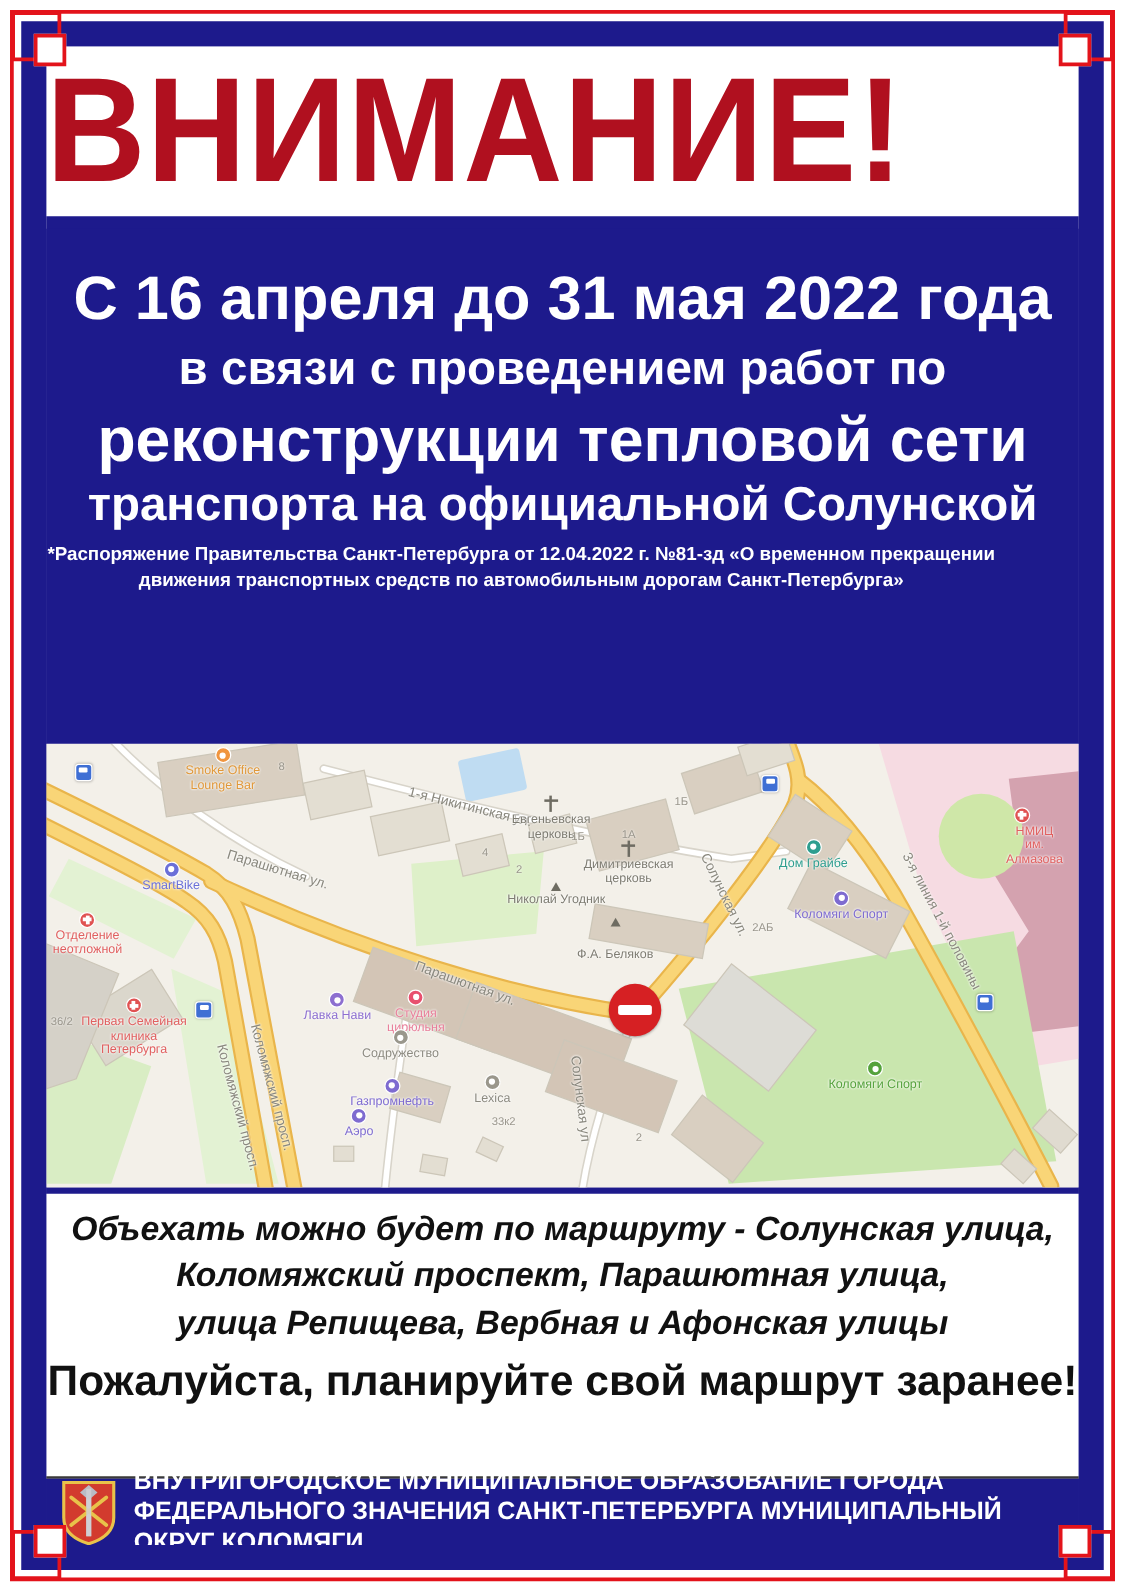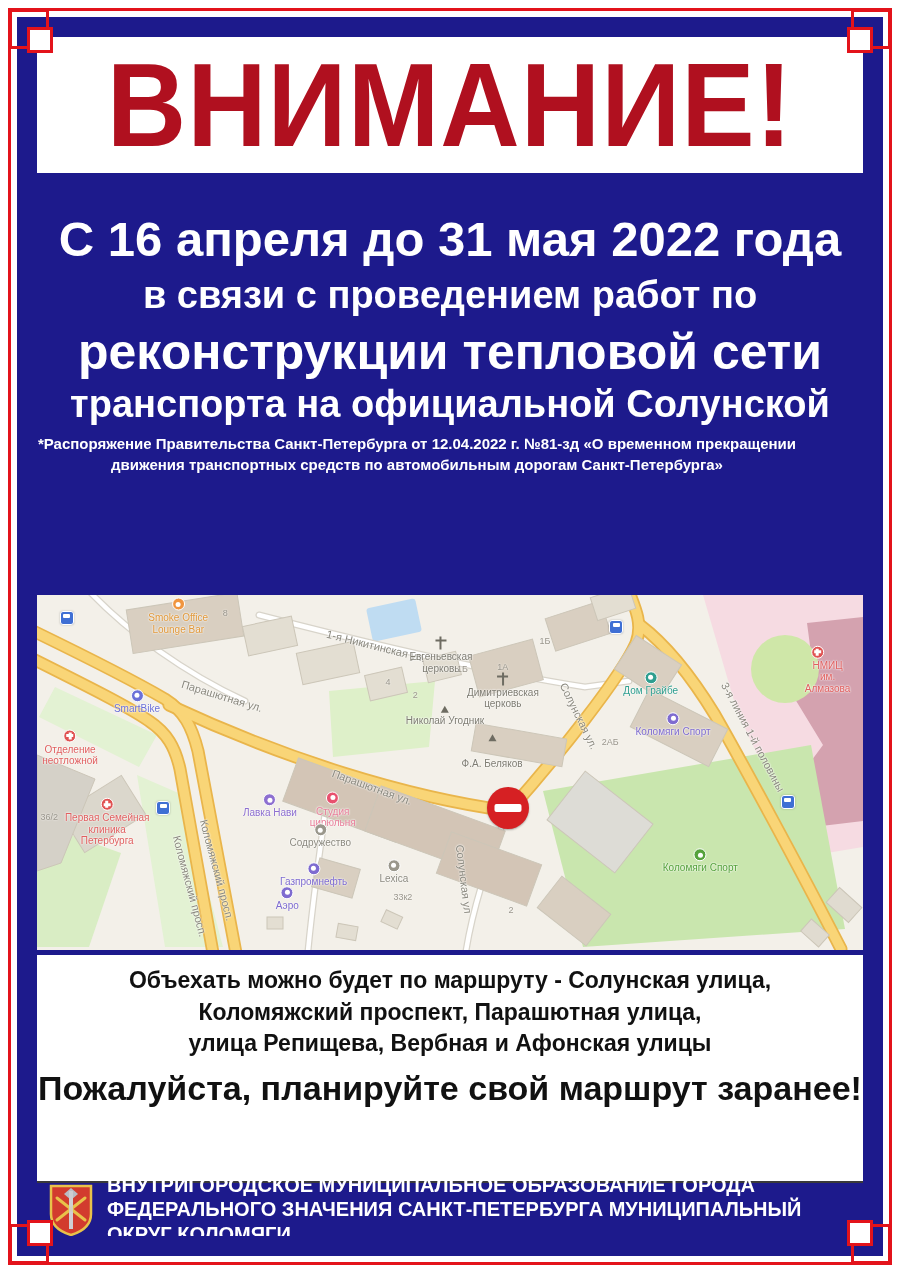--- a/index.html
+++ b/index.html
@@ -12,21 +12,21 @@
   .corner{position:absolute;border:3px solid #e3131b;z-index:5;pointer-events:none;}
   .c-a{width:40px;height:40px;}
   .c-b{width:26px;height:26px;background:#ffffff;}
   .tl.c-a{left:9px;top:9px;} .tl.c-b{left:27px;top:27px;}
   .tr.c-a{right:9px;top:9px;} .tr.c-b{right:27px;top:27px;}
   .bl.c-a{left:9px;bottom:9px;} .bl.c-b{left:27px;bottom:27px;}
   .br.c-a{right:9px;bottom:9px;} .br.c-b{right:27px;bottom:27px;}
   
   .content{position:absolute;left:37px;top:37px;width:826px;height:1199px;z-index:2;background:#1d1a8c;}
   .header-white{position:absolute;left:0;top:0;width:826px;height:136px;background:#ffffff;
-                display:flex;align-items:center;justify-content:center;}
+                display:flex;align-items:center;justify-content:flex-start;}
   .attention{font-size:110px;font-weight:700;color:#b0101f;letter-spacing:1px;line-height:1;
              transform:scaleY(1.08);white-space:nowrap;}
   .navy-area{position:absolute;left:0;top:146px;width:826px;height:1053px;background:#1d1a8c;}
   .notice{padding-top:30px;text-align:center;color:#ffffff;}
   .notice p{margin:0;font-weight:700;}
   .n-date{font-size:49px;line-height:1.1;margin-bottom:8px !important;}
   .n-mid{font-size:38px;line-height:1.1;margin-bottom:8px !important;}
   .n-mid2{font-size:50px;line-height:1.1;margin-bottom:4px !important;}
   .n-highlight{font-size:67px;line-height:1.1;color:#ed1c24;margin-bottom:2px !important;letter-spacing:-1px;}
   .n-after{font-size:38px;line-height:1.1;margin-bottom:8px !important;}
@@ -59,21 +59,21 @@
            border:1.5px solid #fff;border-radius:3px;box-shadow:0 0 2px rgba(0,0,0,.25);}
   .busstop i{display:block;width:7px;height:4px;background:#fff;margin:2px auto 0 auto;border-radius:1px;}
   .no-entry{position:absolute;width:42px;height:42px;border-radius:50%;background:#d62023;
             transform:translate(-50%,-50%);box-shadow:0 1px 2px rgba(0,0,0,.3);}
   .no-entry i{position:absolute;left:50%;top:50%;width:27px;height:8px;background:#fff;
               border-radius:2px;transform:translate(-50%,-50%);}
   
   .white-box{position:absolute;left:0;top:772px;width:826px;height:228px;background:#ffffff;
              text-align:center;color:#111;border-bottom:2px solid #3a3a3a;}
   .white-box p{margin:0;font-weight:700;}
-  .d-line{font-size:23px;line-height:1.38;}
+  .d-line{font-size:27px;line-height:1.38;font-style:italic;}
   .d-line:first-child{padding-top:10px;}
   .d-source{font-size:16px;line-height:1.35;margin-top:2px !important;max-width:760px;
             margin-left:auto !important;margin-right:auto !important;}
   .d-plea{font-size:34px;margin-top:9px !important;}
   
   .footer{position:absolute;left:0;top:1000px;width:826px;height:53px;background:#1d1a8c;
           display:flex;align-items:center;}
   .coat{width:44px;height:52px;margin-left:12px;flex:0 0 auto;}
   .footer p{margin:0 0 0 14px;color:#ffffff;font-weight:700;font-size:20px;line-height:1.22;
             max-width:700px;text-align:left;}

